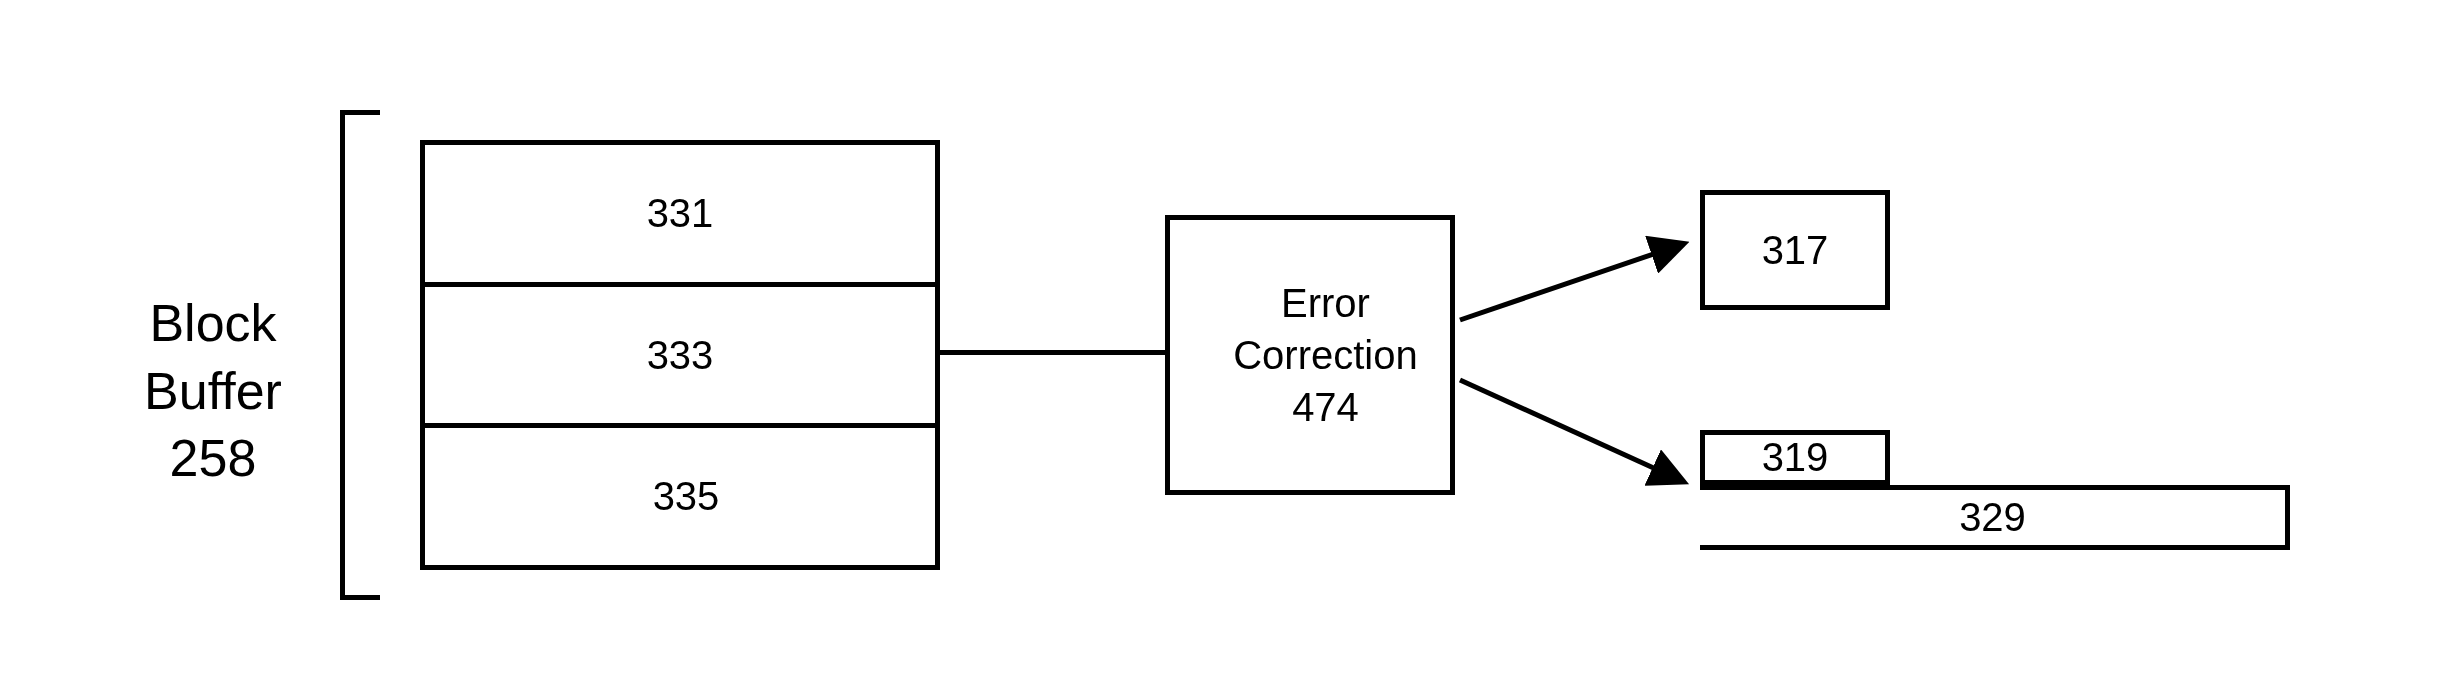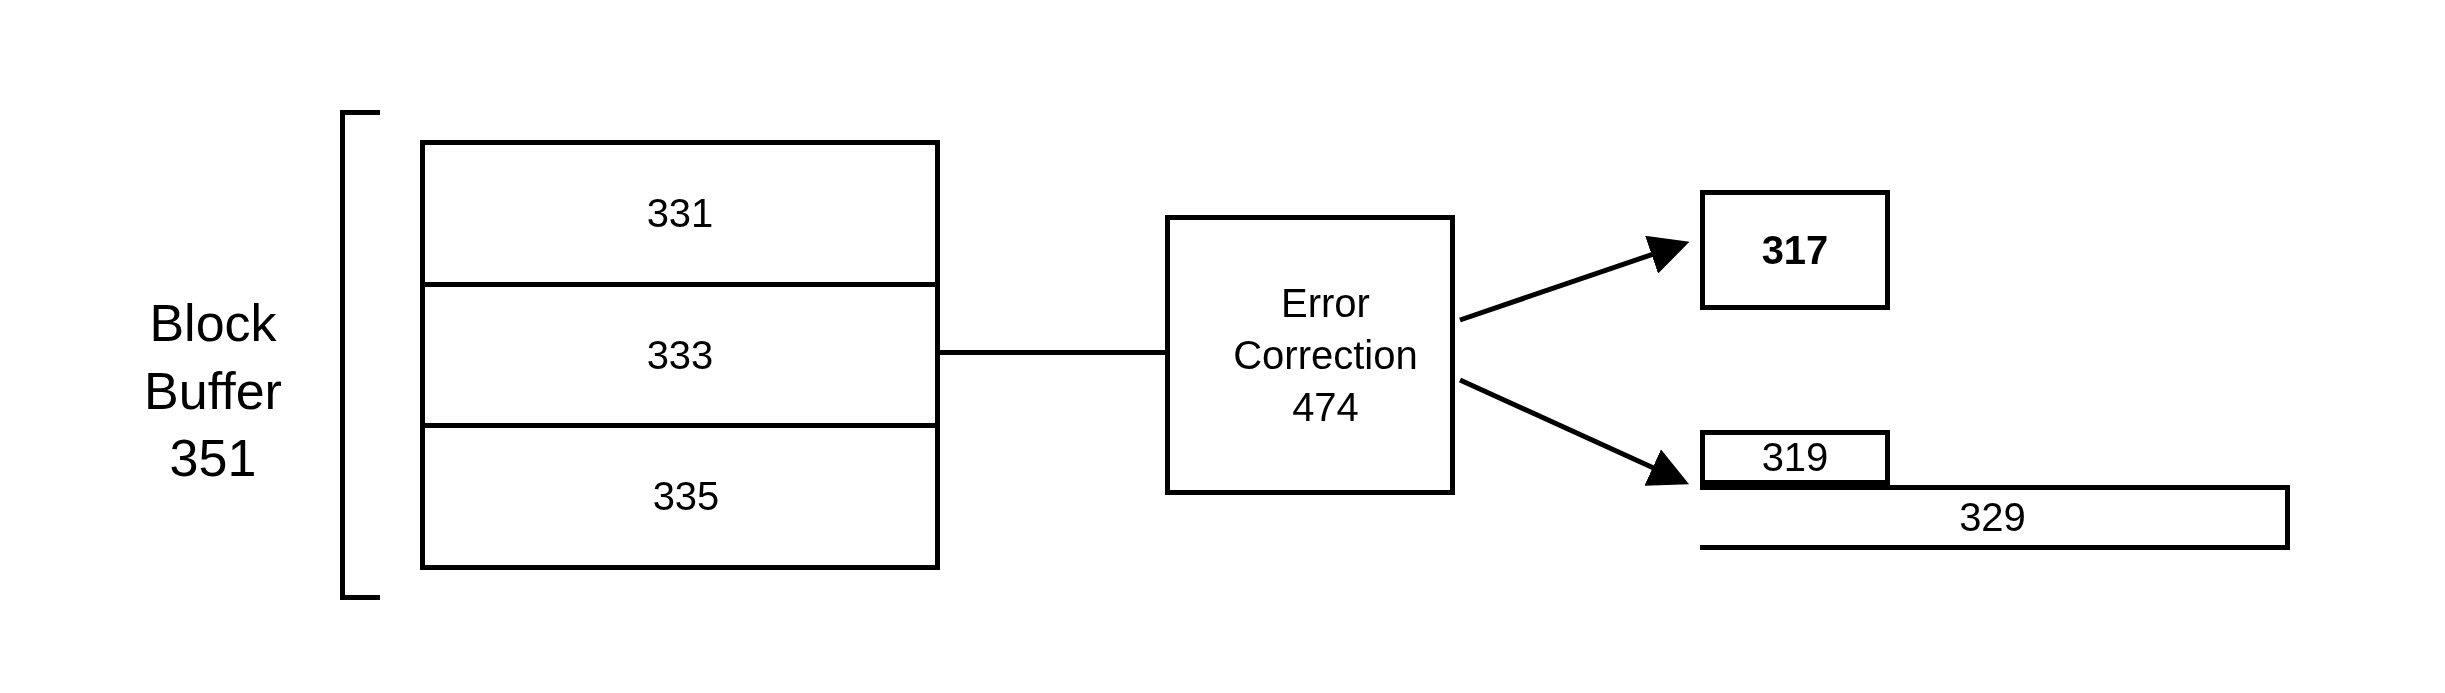--- a/index.html
+++ b/index.html
@@ -79,21 +79,20 @@
       height: 5px;
       background: black;
     }
     .output-top {
       position: absolute;
       left: 1700px;
       top: 190px;
       width: 618px;
       height: 120px;
       display: flex;
-      font-weight: bold;
     }
     .output-bottom {
       position: absolute;
       left: 1700px;
       top: 430px;
       width: 590px;
       height: 120px;
       display: flex;
       flex-direction: column;
     }
@@ -122,21 +121,21 @@
       height: 360px;
     }
   </style>
 </head>
 <body>
 
 <div class="bracket"></div>
 
 <div class="block-buffer-label">
   <span>Block Buffer</span><br>
-  <span>351</span>
+  <span>258</span>
 </div>
 
 <div class="buffer-container">
   <div class="buffer-row">
     <span>331</span>
   </div>
   <div class="buffer-row">
     <span>333</span>
   </div>
   <div class="buffer-row">

